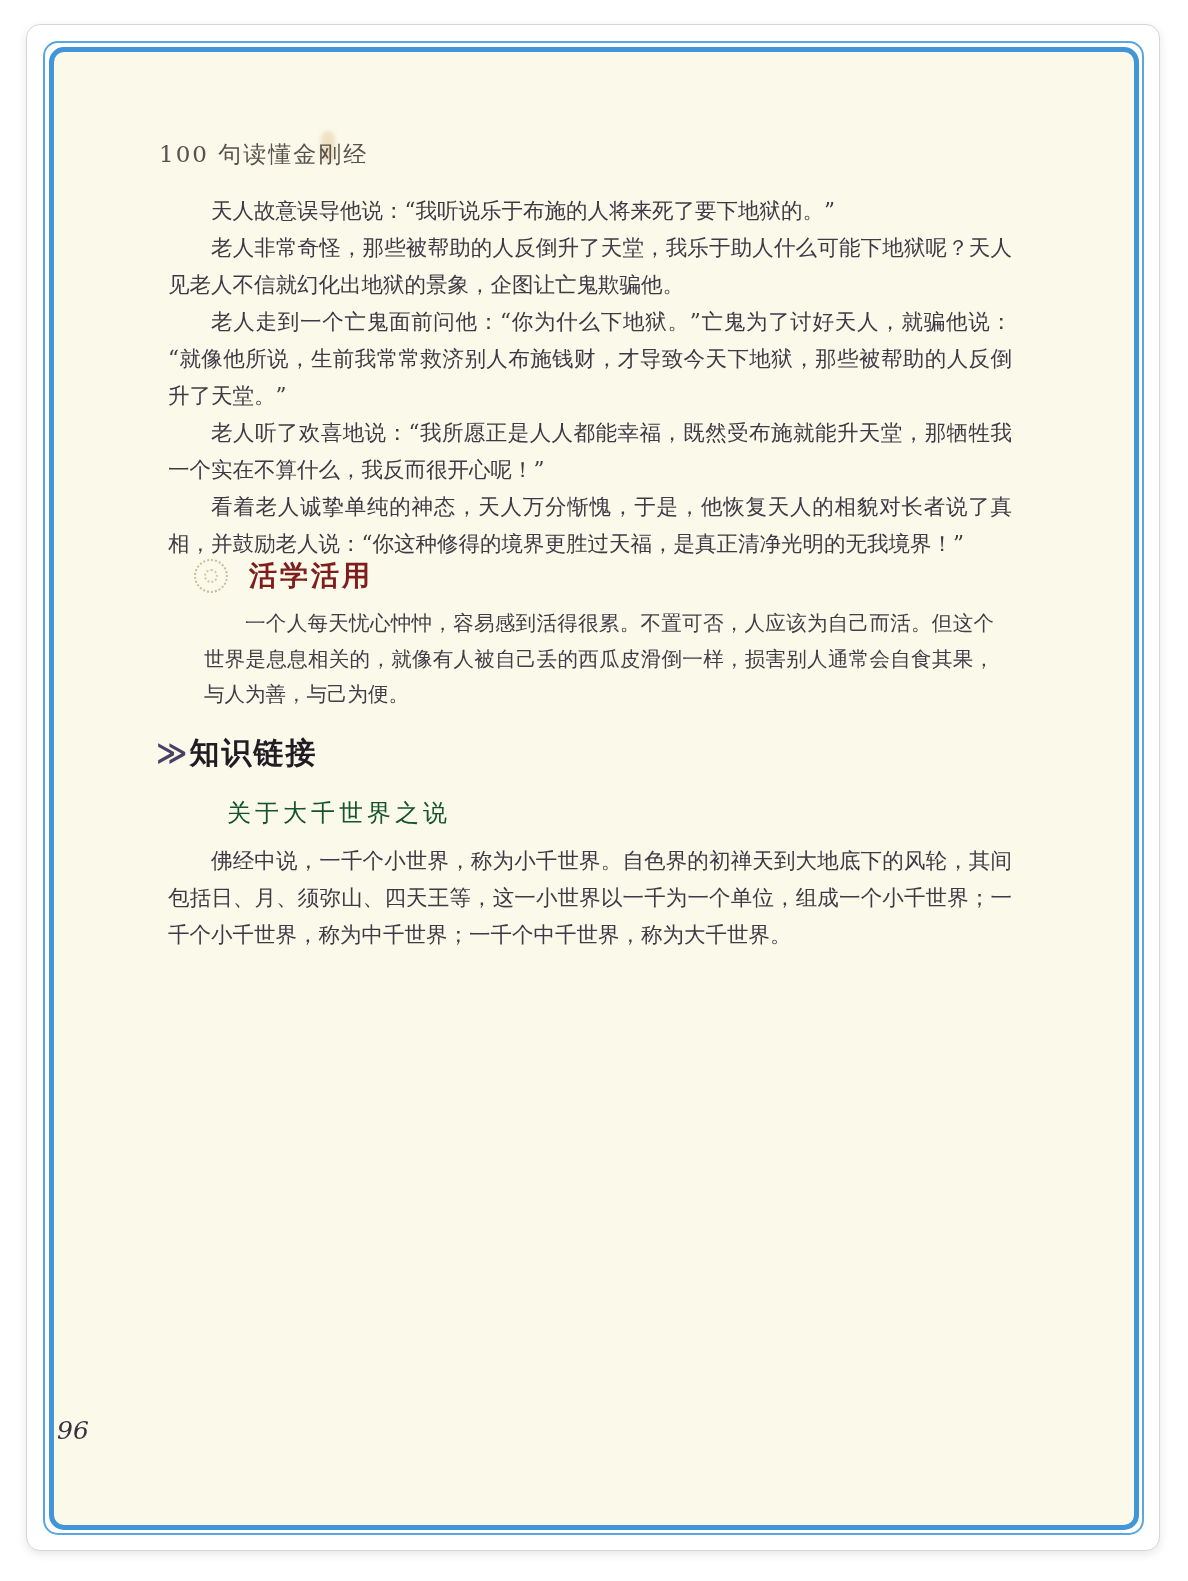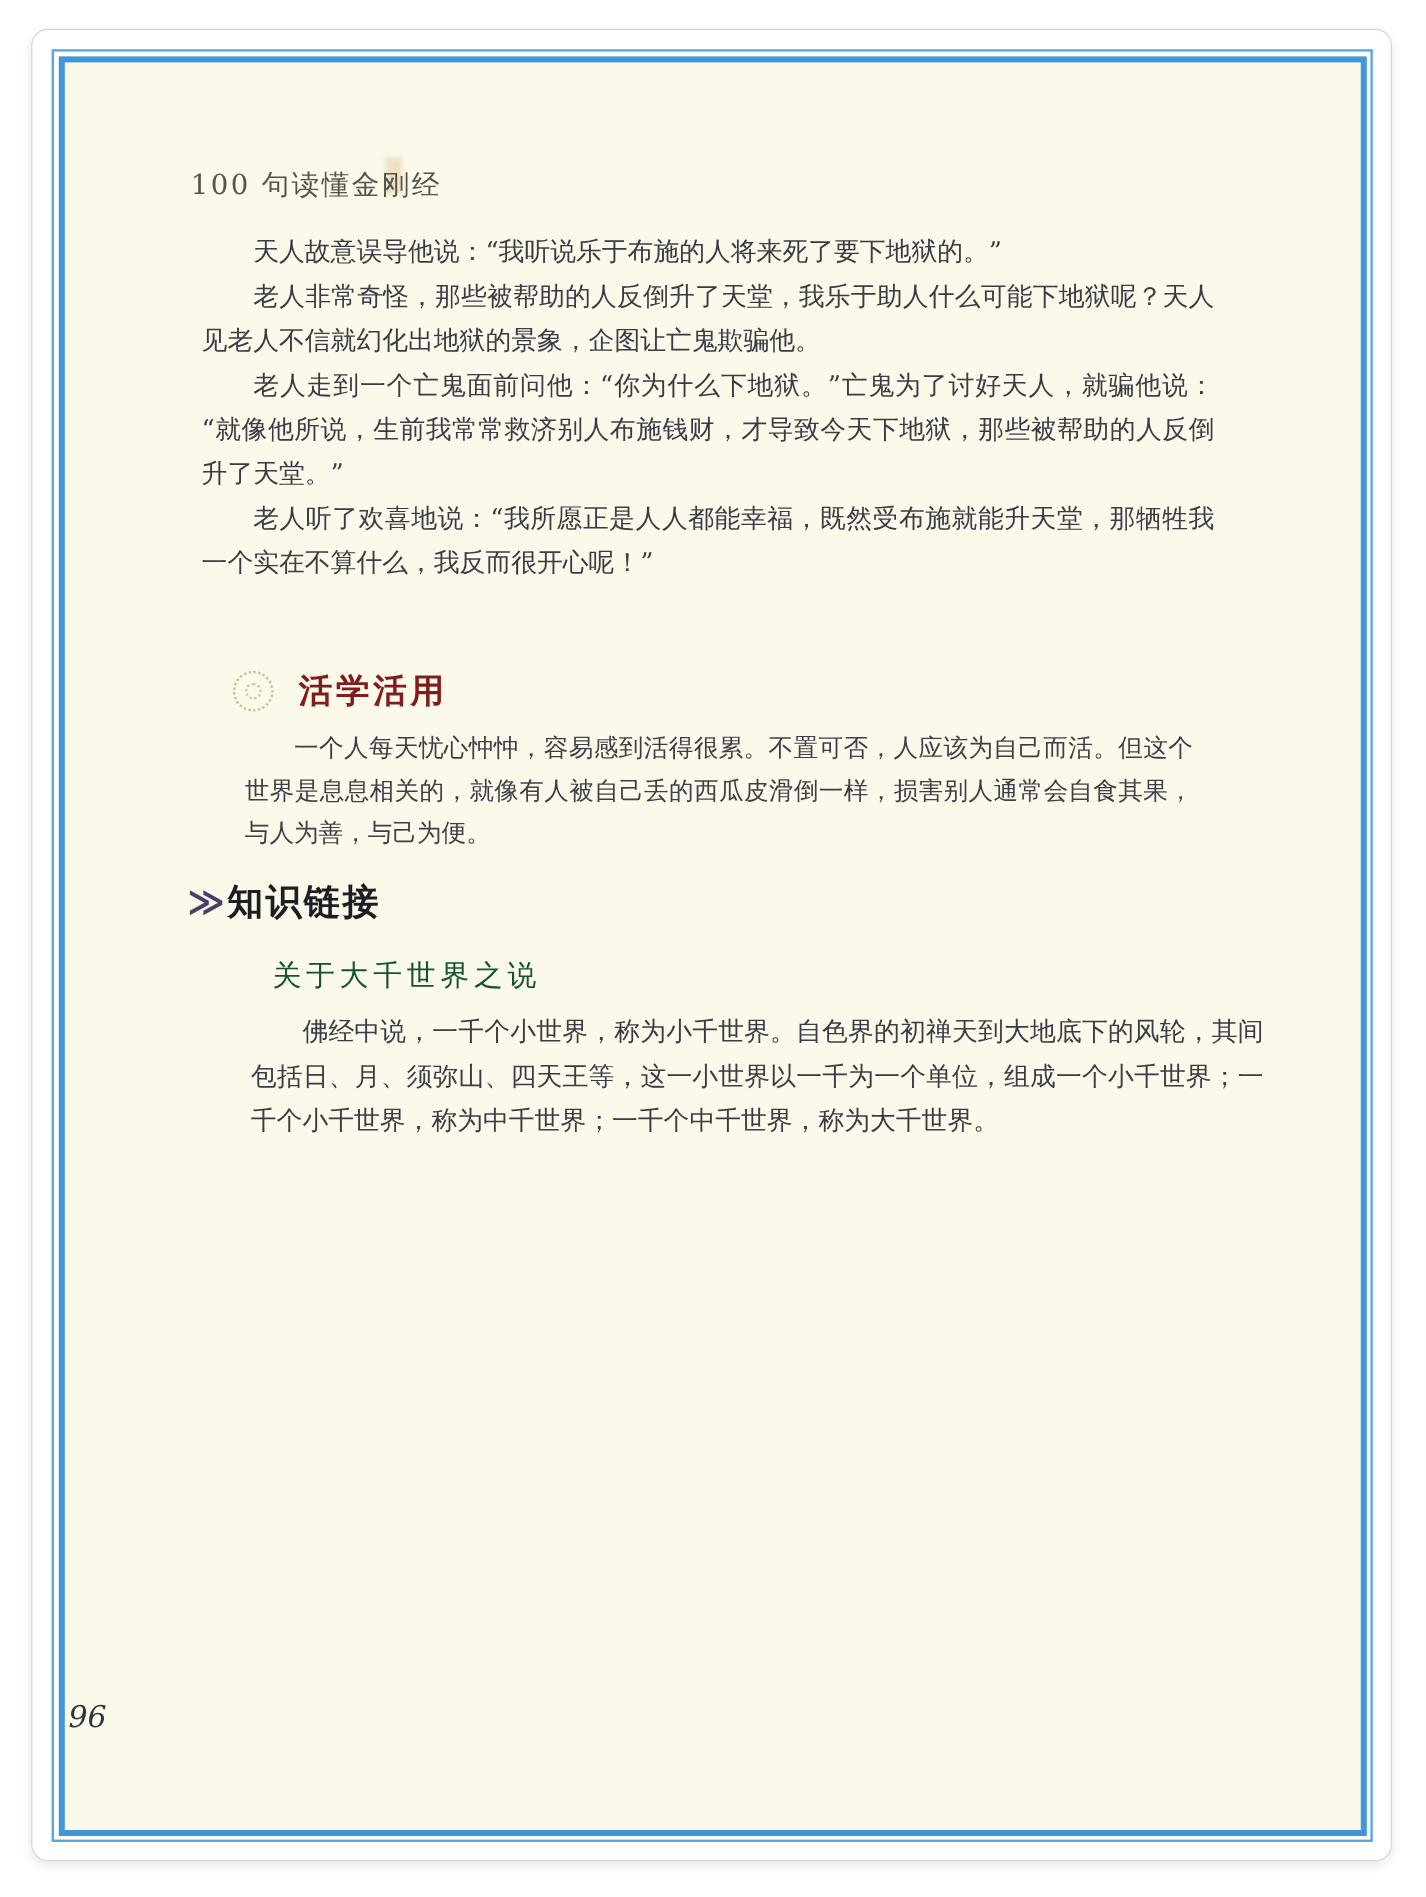--- a/index.html
+++ b/index.html
@@ -1,15 +1,15 @@
 <!DOCTYPE html>
 <html lang="zh"><head>
 <meta charset="utf-8">
 <style>
-  * { margin:0; padding:0; box-sizing:border-box; }
+  * { margin:0; padding:0; box-sizing:border-box;border-radius:15px; }
   html,body { width:1188px; height:1581px; background:#ffffff;
               font-family:"DejaVu Serif","Liberation Serif",serif; }
   .page { position:relative; width:1188px; height:1581px; overflow:hidden; }
 
   
   .card { position:absolute; left:26px; top:24px; width:1134px; height:1527px;
           background:#ffffff; border:1.5px solid #d6d6d6; border-radius:14px;
           box-shadow:0 3px 10px rgba(0,0,0,.10); }
 
   
@@ -45,21 +45,21 @@
   
   .sec2-head { position:absolute; left:156px; top:736px; display:flex; align-items:center;
                font-family:"DejaVu Sans","Liberation Sans",sans-serif; }
   .chevron { font-size:30px; font-weight:bold; color:#4a3f66; line-height:1;
              margin-right:2px; }
   .sec2-title { font-size:30px; font-weight:bold; color:#1f1c24; letter-spacing:2px;
                 line-height:1.1;text-align:center; }
   .sec2-sub { position:absolute; left:227px; top:797px; font-size:24px; color:#14532d;
               letter-spacing:4px;
               font-family:Liberation Mono, monospace; }
-  .sec2-block { position:absolute; left:168px; top:842px; width:844px;margin-left:41px; }
+  .sec2-block { position:absolute; left:168px; top:842px; width:844px; }
 
   
   .page-num { position:absolute; left:57px; top:1416px; width:1077px; 
               font-size:25px; font-style:italic; color:#35333f;
               font-family:"DejaVu Serif","Liberation Serif",serif; }
 </style>
 </head>
 <body>
 
 <div class="page">
@@ -68,20 +68,21 @@
   <div class="frame-inner"></div>
 
   <div class="highlight-spot"></div>
   <div class="book-header">100 句读懂金刚经</div>
 
   <div class="story-block">
     <p class="body-par">天人故意误导他说：“我听说乐于布施的人将来死了要下地狱的。”</p>
     <p class="body-par">老人非常奇怪，那些被帮助的人反倒升了天堂，我乐于助人什么可能下地狱呢？天人见老人不信就幻化出地狱的景象，企图让亡鬼欺骗他。</p>
     <p class="body-par">老人走到一个亡鬼面前问他：“你为什么下地狱。”亡鬼为了讨好天人，就骗他说：“就像他所说，生前我常常救济别人布施钱财，才导致今天下地狱，那些被帮助的人反倒升了天堂。”</p>
     <p class="body-par">老人听了欢喜地说：“我所愿正是人人都能幸福，既然受布施就能升天堂，那牺牲我一个实在不算什么，我反而很开心呢！”</p>
+    <p class="body-par">看着老人诚挚单纯的神态，天人万分惭愧，于是，他恢复天人的相貌对长者说了真相，并鼓励老人说：“你这种修得的境界更胜过天福，是真正清净光明的无我境界！”</p>
   </div>
 
   <div class="sec1-row">
     <span class="badge-icon"></span>
     <span class="sec1-title">活学活用</span>
   </div>
   <p class="sec1-par">一个人每天忧心忡忡，容易感到活得很累。不置可否，人应该为自己而活。但这个世界是息息相关的，就像有人被自己丢的西瓜皮滑倒一样，损害别人通常会自食其果，与人为善，与己为便。</p>
 
   <div class="sec2-head">
     <span class="chevron">≫</span>

